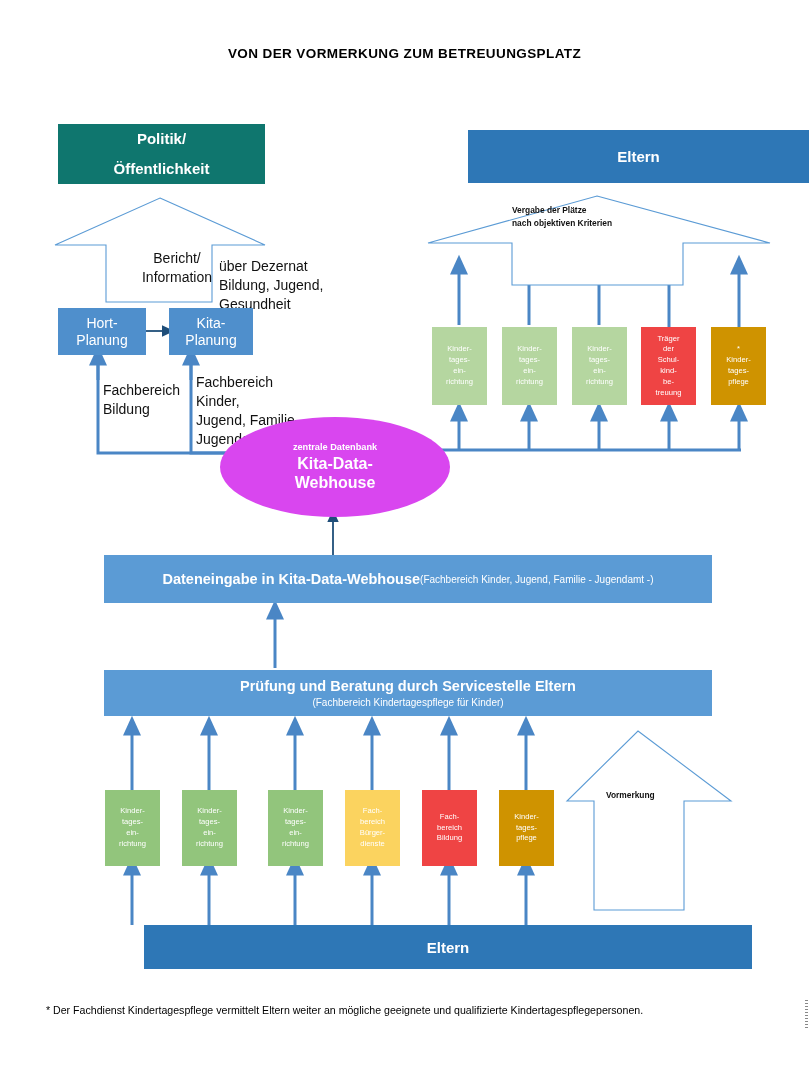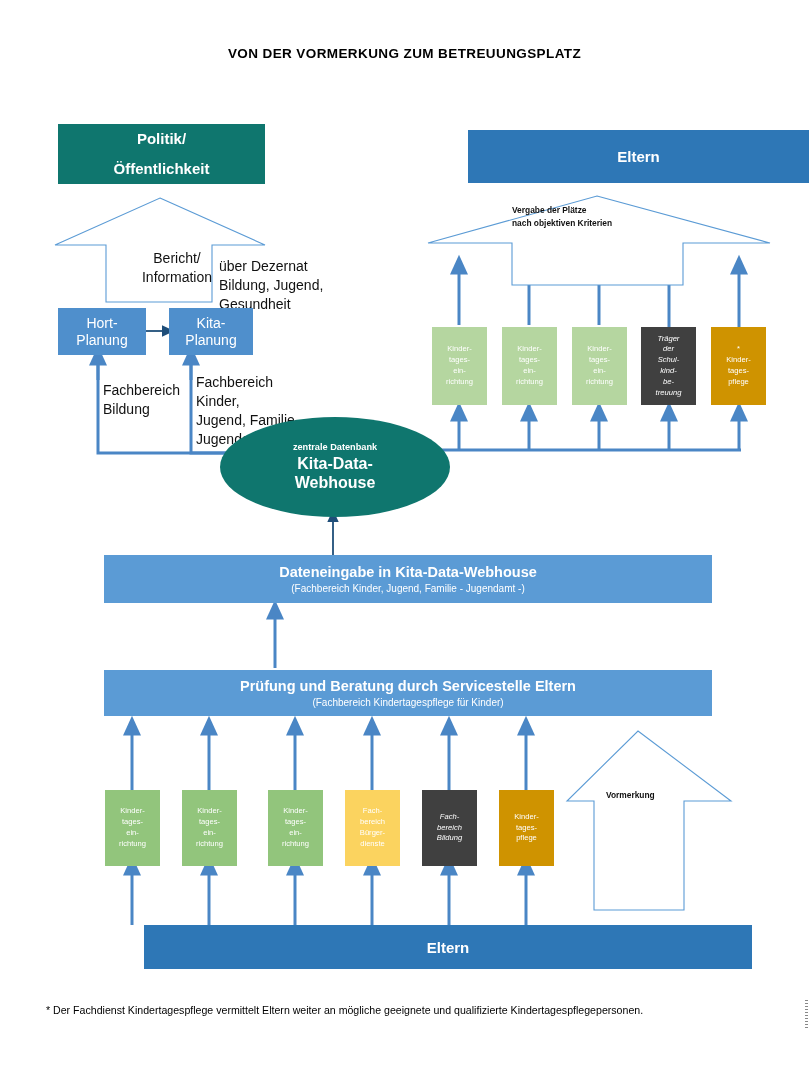--- a/index.html
+++ b/index.html
@@ -7,30 +7,30 @@
        font-family:"Liberation Sans","DejaVu Sans",sans-serif;color:#000;}
   .abs{position:absolute;box-sizing:border-box;}
   #title{left:0;top:46px;width:809px;text-align:center;font-size:13.5px;font-weight:bold;letter-spacing:.4px;}
   .box{display:flex;align-items:center;justify-content:center;text-align:center;color:#fff;}
   .bluebar{background:#2e77b6;margin-left:40px;}
   .bluebar-lite{background:#5b9bd5;}
   .planbox{background:#4f8fcc;color:#fff;font-size:14px;line-height:1.15;}
   .peach{background:#0f766e;color:#fff;font-weight:bold;font-size:15px;line-height:2.0;}
   .lgreen{background:#b5d6a0;}
   .lgreen2{background:#92c57c;}
-  .dgreen{background:#404040;font-style:italic;}
+  .dgreen{background:#ef4444;}
   .gold{background:#cf9300;}
   .yellow{background:#fbd35f;}
   .minibox{color:#fff;font-size:7.6px;line-height:1.42;font-weight:500;
            display:flex;align-items:center;justify-content:center;text-align:center;}
   .bartitle{font-size:14.5px;font-weight:bold;line-height:1.25;}
   .barsub{font-size:10px;font-weight:normal;line-height:1.3;}
   .cap{font-size:14px;line-height:1.35;color:#111;}
   .capb{font-size:8.4px;font-weight:bold;line-height:1.6;color:#111;}
-  .ellipse{background:#0f766e;border-radius:50%;display:flex;flex-direction:column;
+  .ellipse{background:#d946ef;border-radius:50%;display:flex;flex-direction:column;
            align-items:center;justify-content:center;color:#fff;}
   .ell-sm{font-size:9.2px;font-weight:600;margin-bottom:3px;}
   .ell-lg{font-size:16px;font-weight:bold;line-height:1.15;text-align:center;}
   #footnote{left:46px;top:1004px;width:740px;font-size:10.6px;color:#000;}
   svg.layer{position:absolute;left:0;top:0;width:809px;height:1080px;pointer-events:none;}
   .eltern-t{font-size:15px;font-weight:bold;color:#fff;}
   .vlist{font-size:8.6px;line-height:2.05;color:#111;}
   #edgemark{position:absolute;right:1px;top:1000px;width:3px;height:30px;
             background:repeating-linear-gradient(#888 0 1px,transparent 1px 3px);}
 </style>
@@ -184,21 +184,21 @@
 </div>
 
 <div class="abs ellipse" style="left:220px;top:417px;width:230px;height:100px;">
   <div class="ell-sm">zentrale Datenbank</div>
   <div class="ell-lg">
     <div>Kita-Data-</div>
     <div>Webhouse</div>
   </div>
 </div>
 
-<div class="abs box bluebar-lite" style="left:104px;top:555px;width:608px;height:48px;flex-direction:column;">
+<div class="abs box bluebar-lite" style="left:104px;top:555px;width:608px;height:48px;flex-direction:row;">
   <div class="bartitle">Dateneingabe in Kita-Data-Webhouse</div>
   <div class="barsub">(Fachbereich Kinder, Jugend, Familie - Jugendamt -)</div>
 </div>
 
 <div class="abs box bluebar-lite" style="left:104px;top:670px;width:608px;height:46px;flex-direction:column;">
   <div class="bartitle">Prüfung und Beratung durch Servicestelle Eltern</div>
   <div class="barsub">(Fachbereich Kindertagespflege für Kinder)</div>
 </div>
 
 <div class="abs minibox lgreen2" style="left:105px;top:790px;width:55px;height:76px;">

